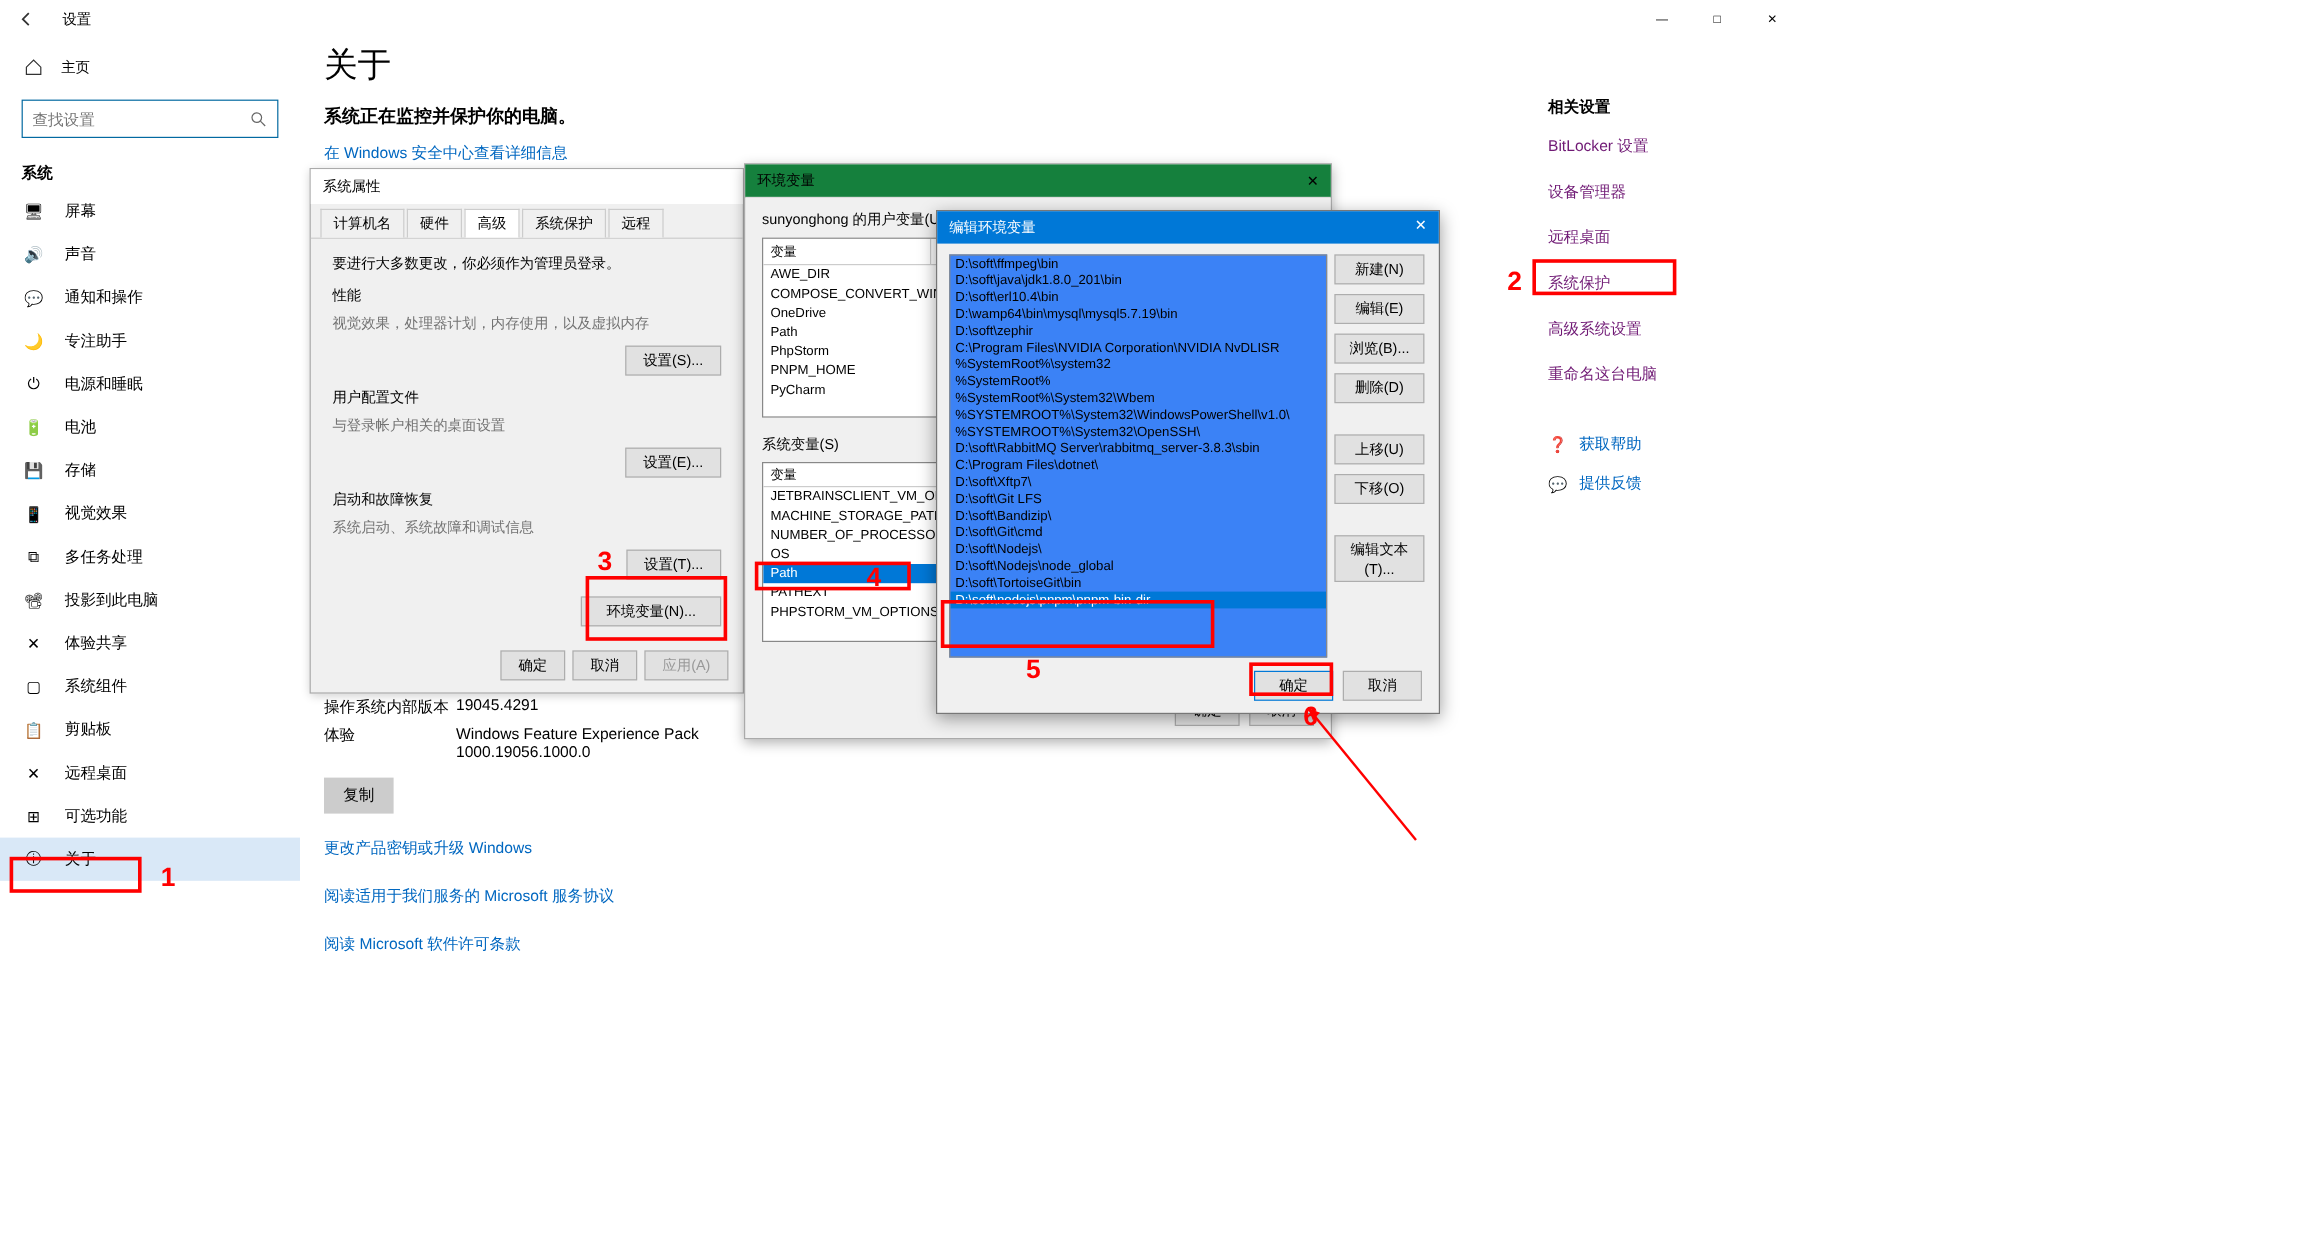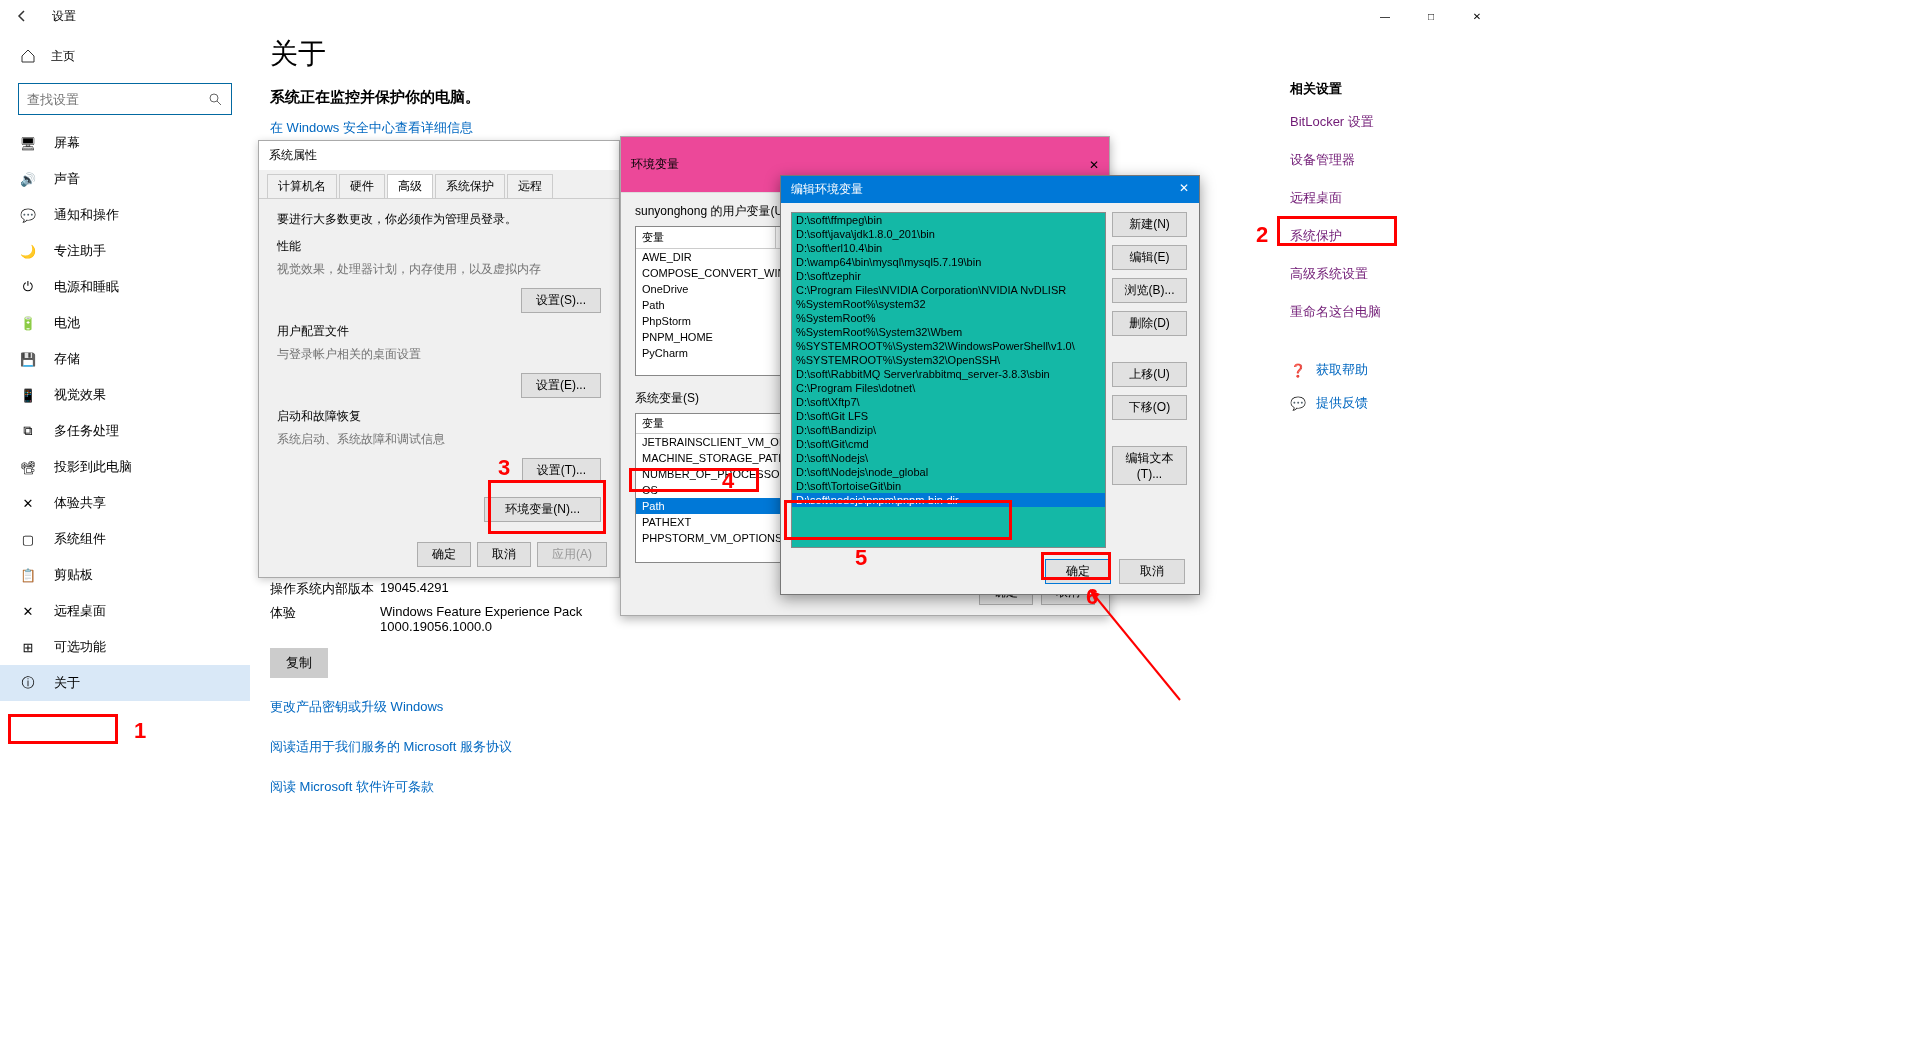--- a/index.html
+++ b/index.html
@@ -40,33 +40,33 @@
 .tab.active { background: #fff; }
 .sysprops-body { padding: 12px 18px; font-size: 12px; }
 .group-title { margin: 10px 0 6px; }
 .group-desc { margin-bottom: 10px; color: #737373; }
 .btn-row { display: flex; justify-content: flex-end; margin: 8px 0; }
 .btn2 { padding: 3px 14px; font-size: 12px; border: 1px solid #adadad; background: #e1e1e1; cursor: pointer; }
 .sysprops-footer { position: absolute; bottom: 10px; right: 12px; display: flex; gap: 6px; }
 
 
 .envvars { position: absolute; left: 620px; top: 136px; width: 490px; height: 480px; background: #f0f0f0; border: 1px solid #aaa; box-shadow: 0 3px 10px rgba(0,0,0,0.3); }
-.envvars-title { padding: 19px 10px; background: #ec4899; border-bottom: 1px solid #ddd; display: flex; justify-content: space-between; align-items: center; }
+.envvars-title { padding: 5px 10px; background: #15803d; border-bottom: 1px solid #ddd; display: flex; justify-content: space-between; align-items: center; }
 .env-section { padding: 10px 14px 4px; font-size: 12px; }
 .env-list { border: 1px solid #888; background: #fff; height: 150px; overflow: hidden; font-size: 11px; }
 .env-header-row { display: flex; border-bottom: 1px solid #ccc; }
 .env-header-cell { padding: 3px 6px; border-right: 1px solid #ccc; }
 .env-row { padding: 2px 6px; cursor: pointer; }
 .env-row.sel { background: #0078d7; color: #fff; }
 .envvars-footer { position: absolute; bottom: 10px; right: 14px; display: flex; gap: 8px; }
 
 
 .editenv { position: absolute; left: 780px; top: 175px; width: 420px; height: 420px; background: #f0f0f0; border: 1px solid #777; box-shadow: 0 4px 14px rgba(0,0,0,0.4); }
 .editenv-title { background: #0078d7; color: #fff; padding: 5px 10px; font-size: 12px; display: flex; justify-content: space-between; }
-.path-list { position: absolute; left: 10px; top: 36px; width: 315px; height: 336px; border: 1px solid #888; background: #14b8a6; font-size: 11px; overflow: hidden; }
+.path-list { position: absolute; left: 10px; top: 36px; width: 315px; height: 336px; border: 1px solid #888; background: #3b82f6; font-size: 11px; overflow: hidden; }
 .path-row { padding: 1px 4px; white-space: nowrap; }
 .path-row.sel { background: #0078d7; color: #fff; }
 .editenv-btns { position: absolute; right: 12px; top: 36px; width: 75px; display: flex; flex-direction: column; gap: 8px; }
 .editenv-btns .btn2 { width: 100%; text-align: center; padding: 3px 0; }
 .editenv-footer { position: absolute; bottom: 10px; right: 14px; display: flex; gap: 8px; }
 
 
 .bottom-info { position: absolute; left: 270px; top: 580px; font-size: 13px; }
 .info-row { display: flex; margin-bottom: 6px; }
 .info-label { width: 110px; }
@@ -107,20 +107,21 @@
     </div>
     <div class="search-box">
       <input placeholder="查找设置" style="">
       <span class="icon">
           <svg width="14" height="14">
             <circle cx="6" cy="6" r="4" stroke="#666" fill="none"></circle>
             <line x1="9" y1="9" x2="13" y2="13" stroke="#666"></line>
           </svg>
         </span>
     </div>
+    <div class="sidebar-header">系统</div>
     <div id="nav-list">
         <div class="nav-item">
           <span class="icon">🖥</span>
           <span>屏幕</span>
         </div>
         <div class="nav-item">
           <span class="icon">🔊</span>
           <span>声音</span>
         </div>
         <div class="nav-item">

